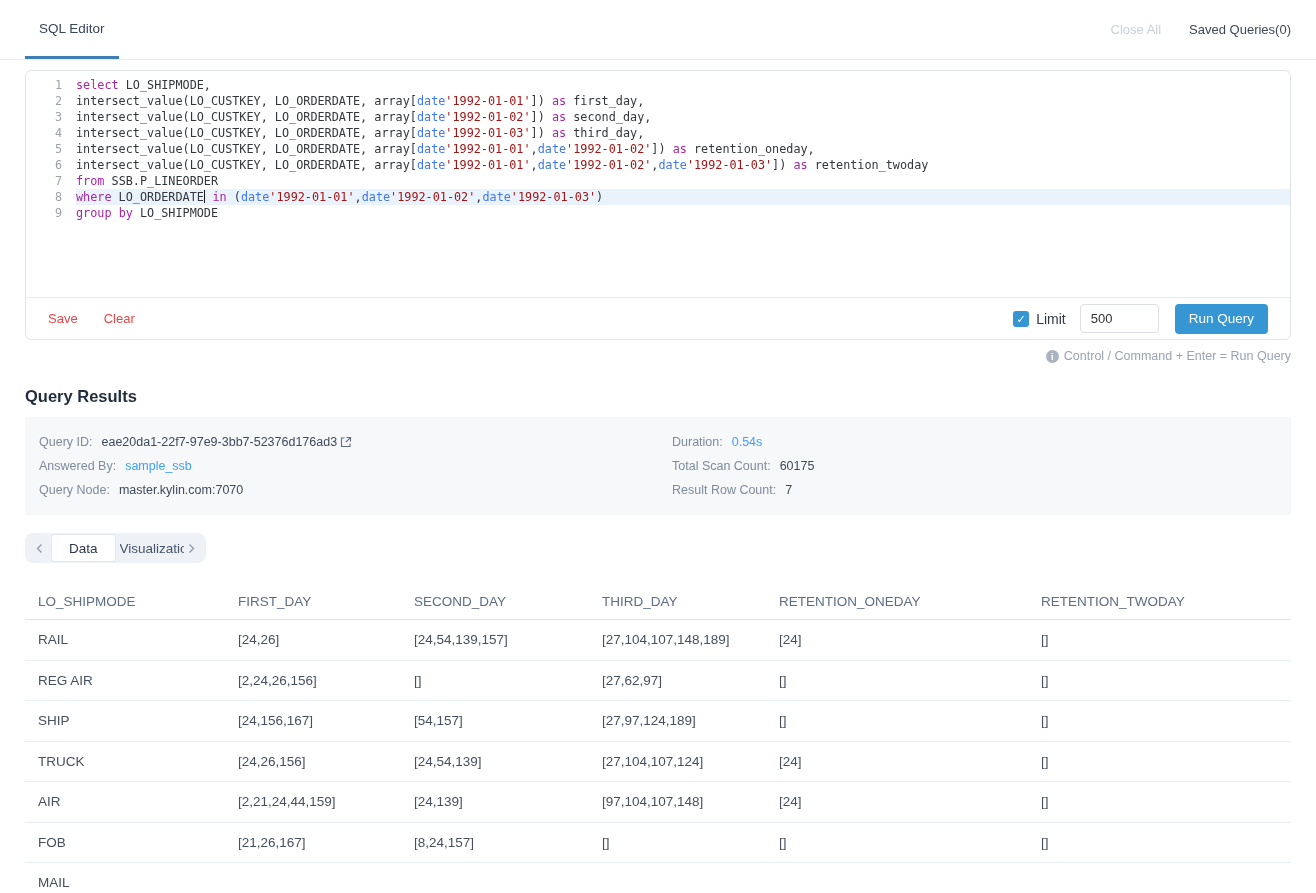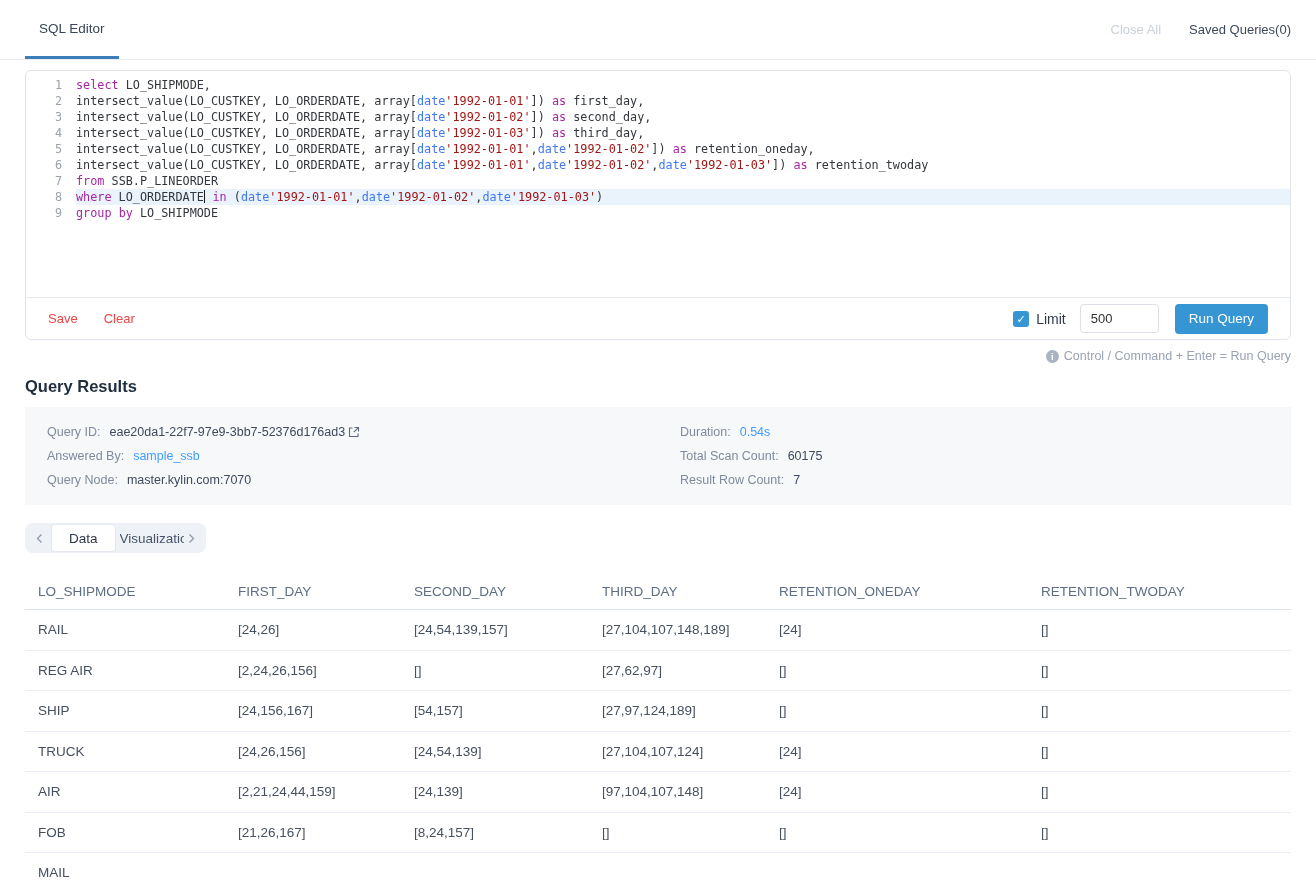--- a/index.html
+++ b/index.html
@@ -45,26 +45,26 @@
     color:#fff; font-size:13.5px; padding:0 14px; cursor:pointer;
     font-family:"Liberation Sans",sans-serif; }
 
   .hint-row { margin:9px 25px 0; display:flex; justify-content:flex-end;
     align-items:center; gap:5px; font-size:12.5px; color:#99a3b4; }
   .info-icon { width:13px; height:13px; border-radius:50%; background:#a9b3c2;
     color:#fff; font-size:9.5px; font-weight:bold; display:inline-flex;
     align-items:center; justify-content:center; }
 
   
-  .page-title { margin:14px 25px 0; font-size:16.5px; font-weight:bold; color:#1f2d3d; }
+  .page-title { margin:24px 25px 0; font-size:16.5px; font-weight:bold; color:#1f2d3d; }
   .info-panel { margin:11px 25px 0; background:#f6f8fa; padding:13px 14px;
     display:flex; font-size:12.5px; }
   .info-col.left { width:633px; }
   .irow { height:24px; display:flex; align-items:center; }
-  .lbl { color:#7f8b9c; margin-right:9px;margin-left:8px; }
+  .lbl { color:#7f8b9c; margin-right:9px; }
   .val { color:#3e4a5c; }
   .link { color:#409eff; cursor:pointer; }
   .ext-ic { margin-left:3px; display:inline-flex; cursor:pointer; }
 
   
   .results-toolbar { margin:18px 25px 0; display:flex; align-items:center;
     justify-content:space-between; }
   .seg { background:#eef1f6; border-radius:8px; height:30px; display:flex;
     align-items:center; padding:0 7px; }
   .chev { color:#8e99ab; display:flex; align-items:center; padding:0 3px; cursor:pointer; }

